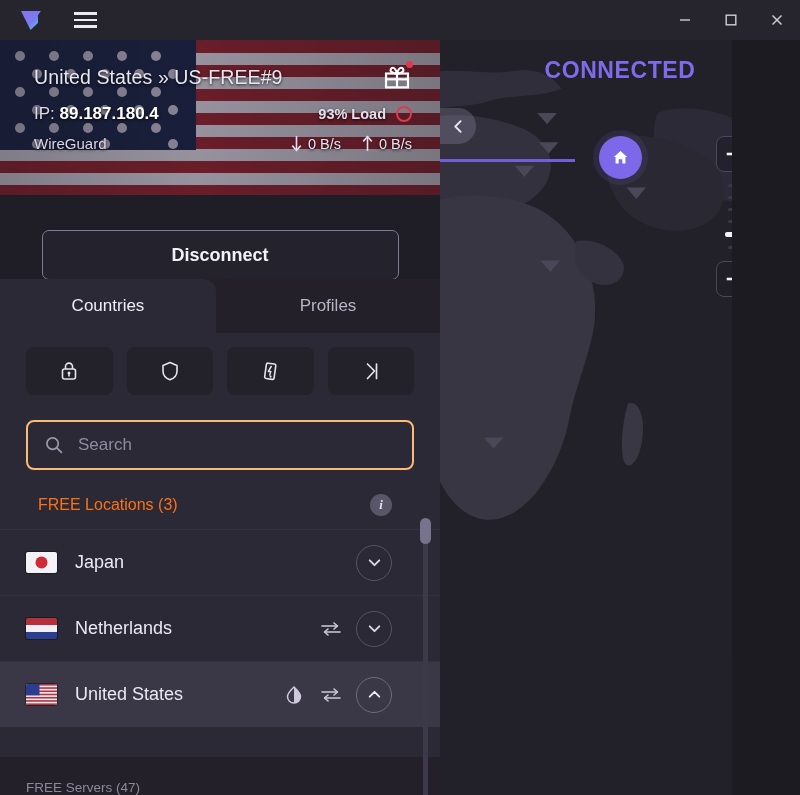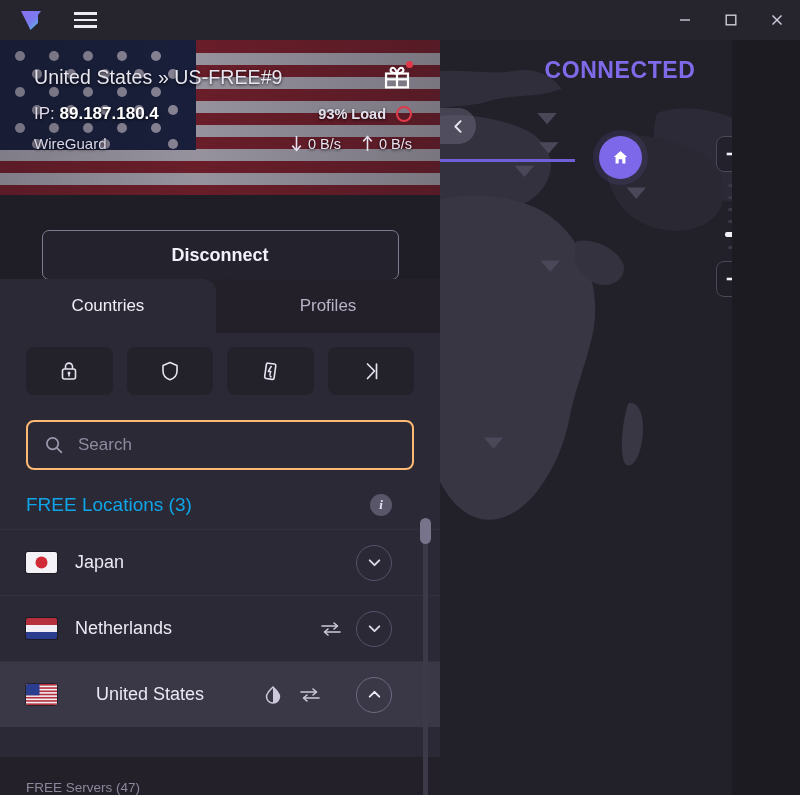--- a/index.html
+++ b/index.html
@@ -194,21 +194,21 @@
   }
   .searchbox input::placeholder { color: #8e8aa0; }
 
   
   .seclabel {
     width: 440px; height: 48px;
     background: #2b2935;
     display: flex; align-items: center; justify-content: space-between;
     padding: 0 48px 0 26px;
   }
-  .seclabel .txt { font-size: 19px; color: #0ea5e9; }
+  .seclabel .txt { font-size: 16px; color: #f97316; margin-left: 12px; }
   .info-ico {
     width: 22px; height: 22px; border-radius: 50%;
     background: #5a5669; color: #e6e3f0;
     font-size: 13px; font-weight: 700; font-style: italic;
     display: flex; align-items: center; justify-content: center;
     cursor: pointer;
     font-family: "Liberation Serif", serif;
   }
 
   
@@ -219,21 +219,21 @@
     background: #2b2935;
   }
   .row {
     position: relative;
     height: 66px;
     display: flex; align-items: center;
     padding: 0 48px 0 26px;
     border-top: 1px solid #34313e;
     cursor: pointer;
   }
-  .row.selected { background: #3a3747; gap: 21px; }
+  .row.selected { background: #3a3747; }
   .flag {
     width: 31px; height: 21px; border-radius: 2px;
     overflow: hidden; flex: none;
     box-shadow: 0 0 0 1px rgba(0,0,0,.35);
   }
   .cname { margin-left: 18px; font-size: 18px; color: #eae8f2; flex: 1; }
   .rowicons { display: flex; align-items: center; gap: 16px; margin-right: 14px; }
   .rowicons svg { display: block; }
   .chev {
     width: 36px; height: 36px; border-radius: 50%;

